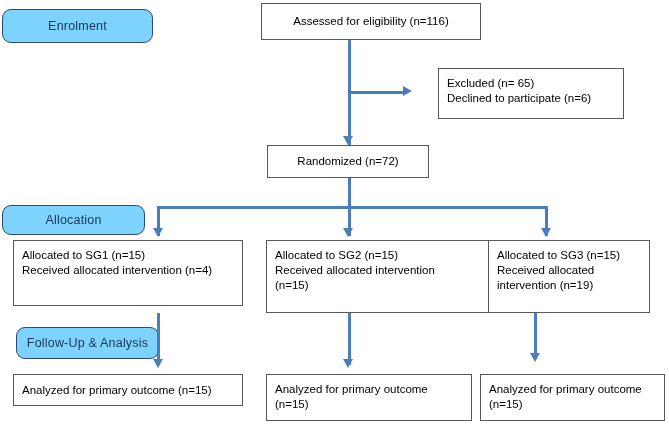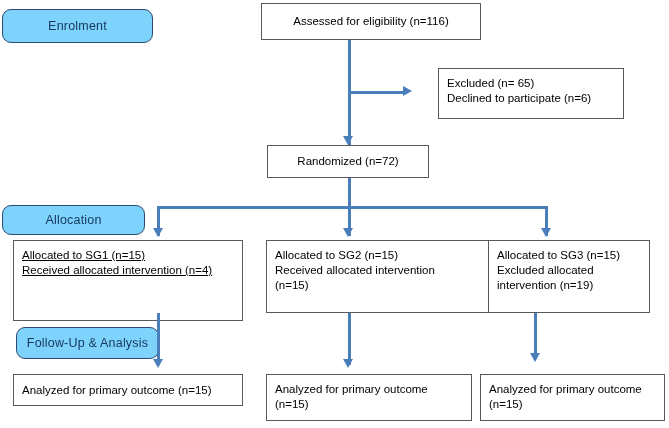--- a/index.html
+++ b/index.html
@@ -126,34 +126,34 @@
 
   <div class="vline" style="left:157px; top:206px; height:30px;"></div>
   <div class="arrow-down" style="left:152.5px; top:228px;"></div>
 
   <div class="vline" style="left:348px; top:206px; height:30px;"></div>
   <div class="arrow-down" style="left:343px; top:228px;"></div>
 
   <div class="vline" style="left:545px; top:206px; height:30px;"></div>
   <div class="arrow-down" style="left:540.5px; top:228px;"></div>
 
-  <div class="box" style="left:13px; top:240px; width:230px; height:81px;text-decoration:underline;">
+  <div class="box" style="left:13px; top:240px; width:230px; height:66px;">
     <span class="line">Allocated to SG1 (n=15)</span>
     <span class="line">Received allocated intervention (n=4)</span>
   </div>
 
   <div class="box" style="left:266px; top:240px; width:230px; height:73px;">
     <span class="line">Allocated to SG2 (n=15)</span>
     <span class="line">Received allocated intervention</span>
     <span class="line">(n=15)</span>
   </div>
 
   <div class="box" style="left:488px; top:240px; width:162px; height:73px;">
     <span class="line">Allocated to SG3 (n=15)</span>
-    <span class="line">Excluded allocated</span>
+    <span class="line">Received allocated</span>
     <span class="line">intervention (n=19)</span>
   </div>
 
   <div class="vline" style="left:157px; top:313px; height:52px;"></div>
   <div class="arrow-down" style="left:152.5px; top:359px;"></div>
 
   <div class="vline" style="left:348px; top:313px; height:52px;"></div>
   <div class="arrow-down" style="left:343px; top:359px;"></div>
 
   <div class="vline" style="left:534px; top:313px; height:46px;"></div>

